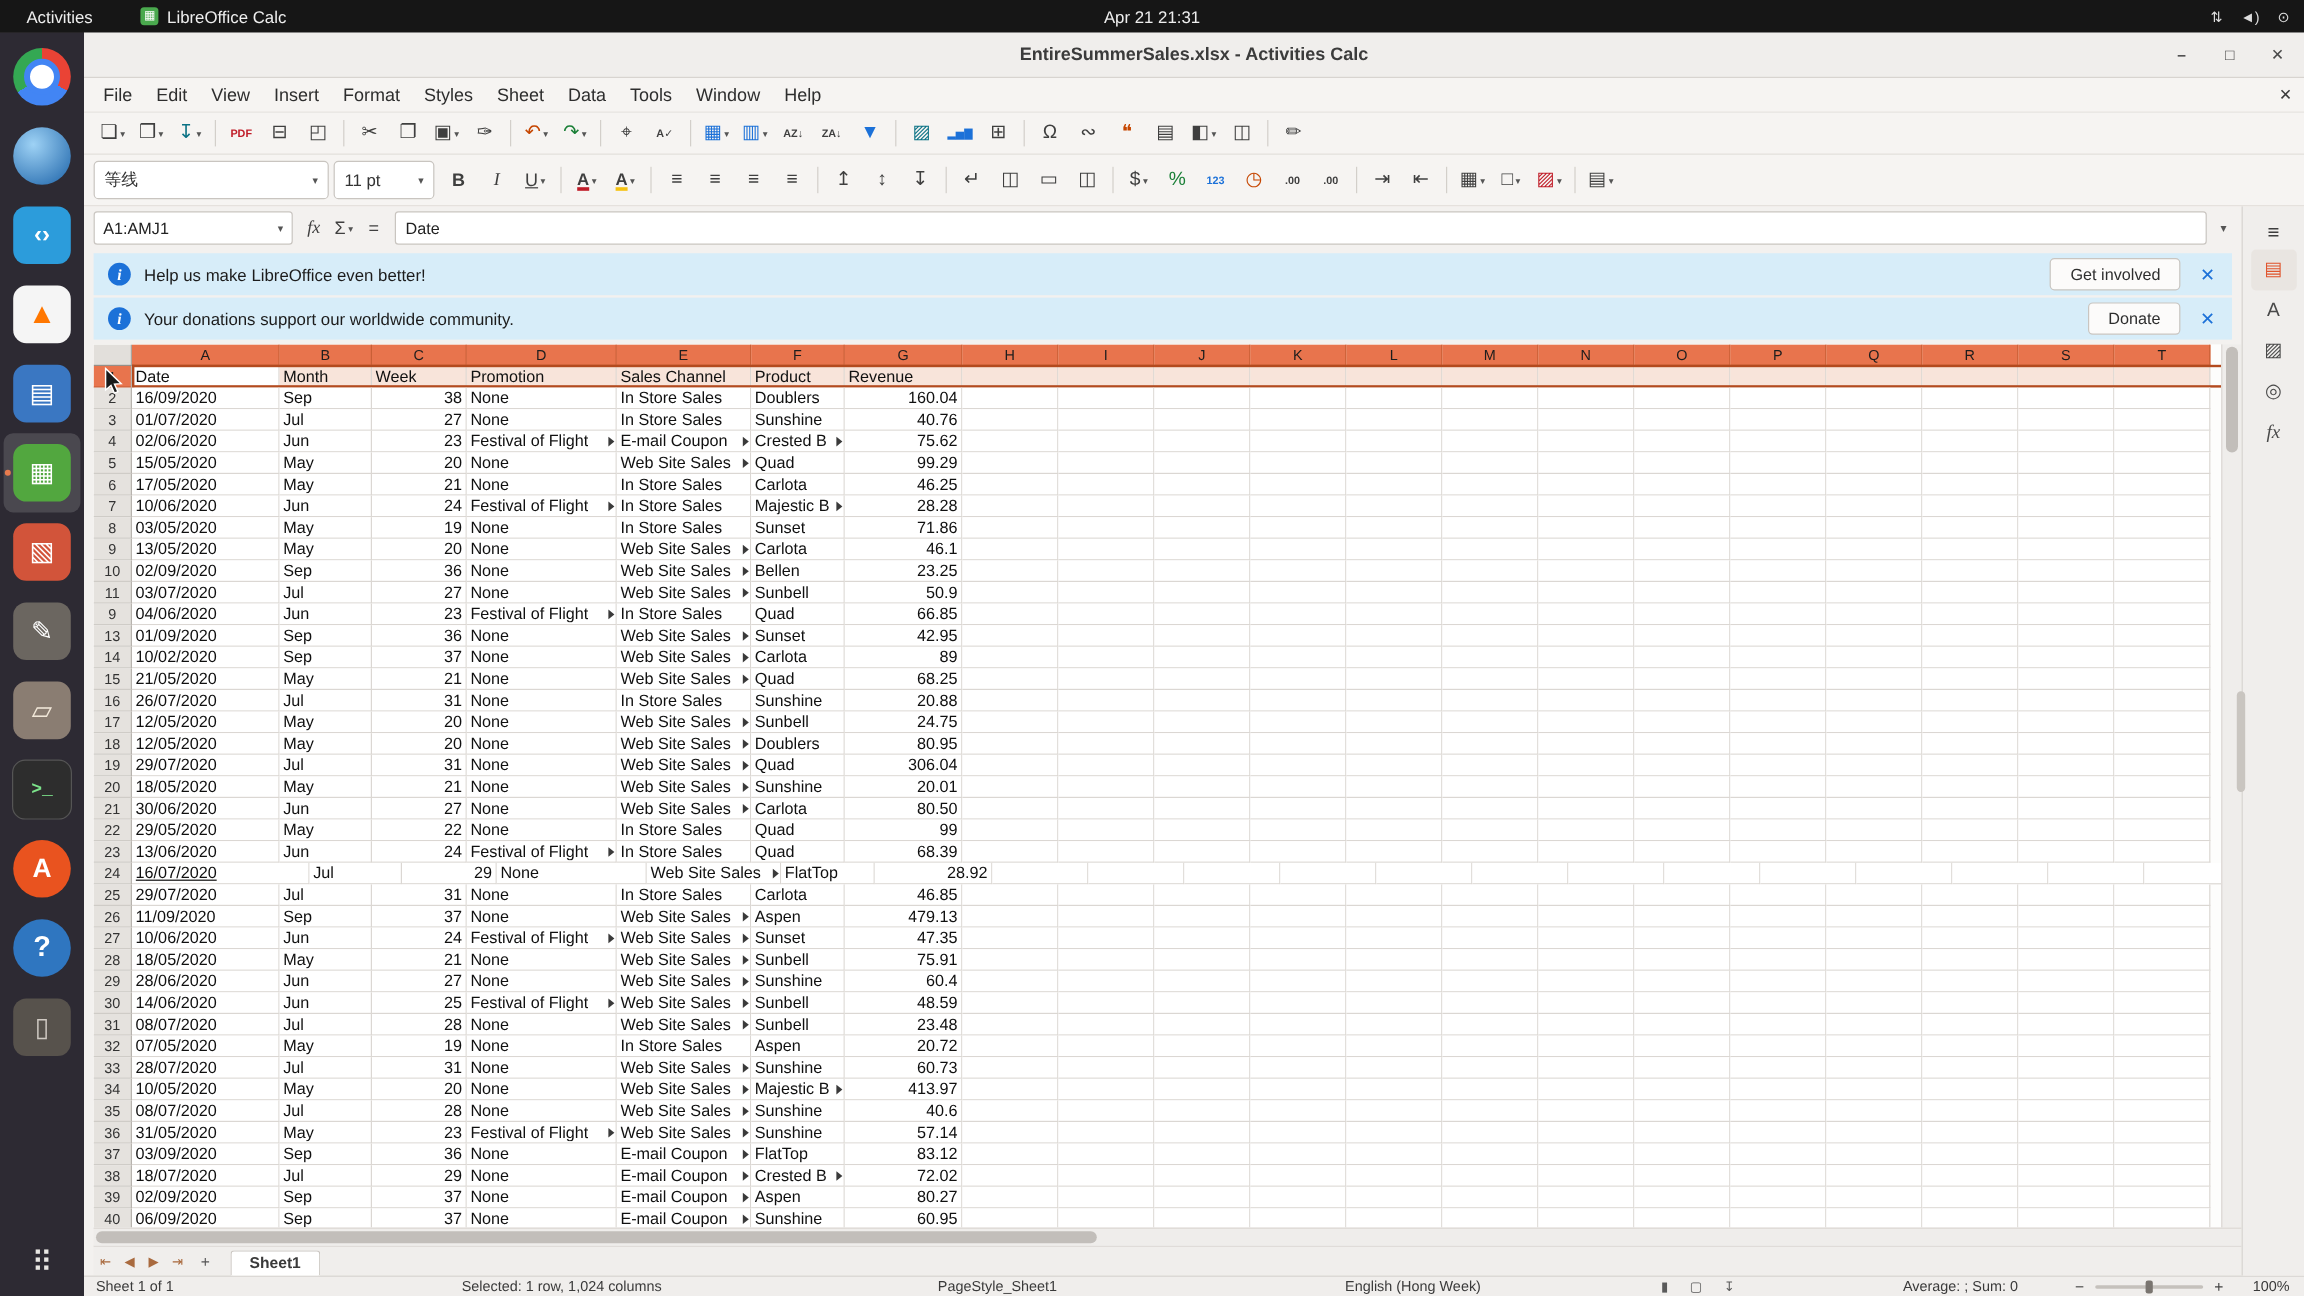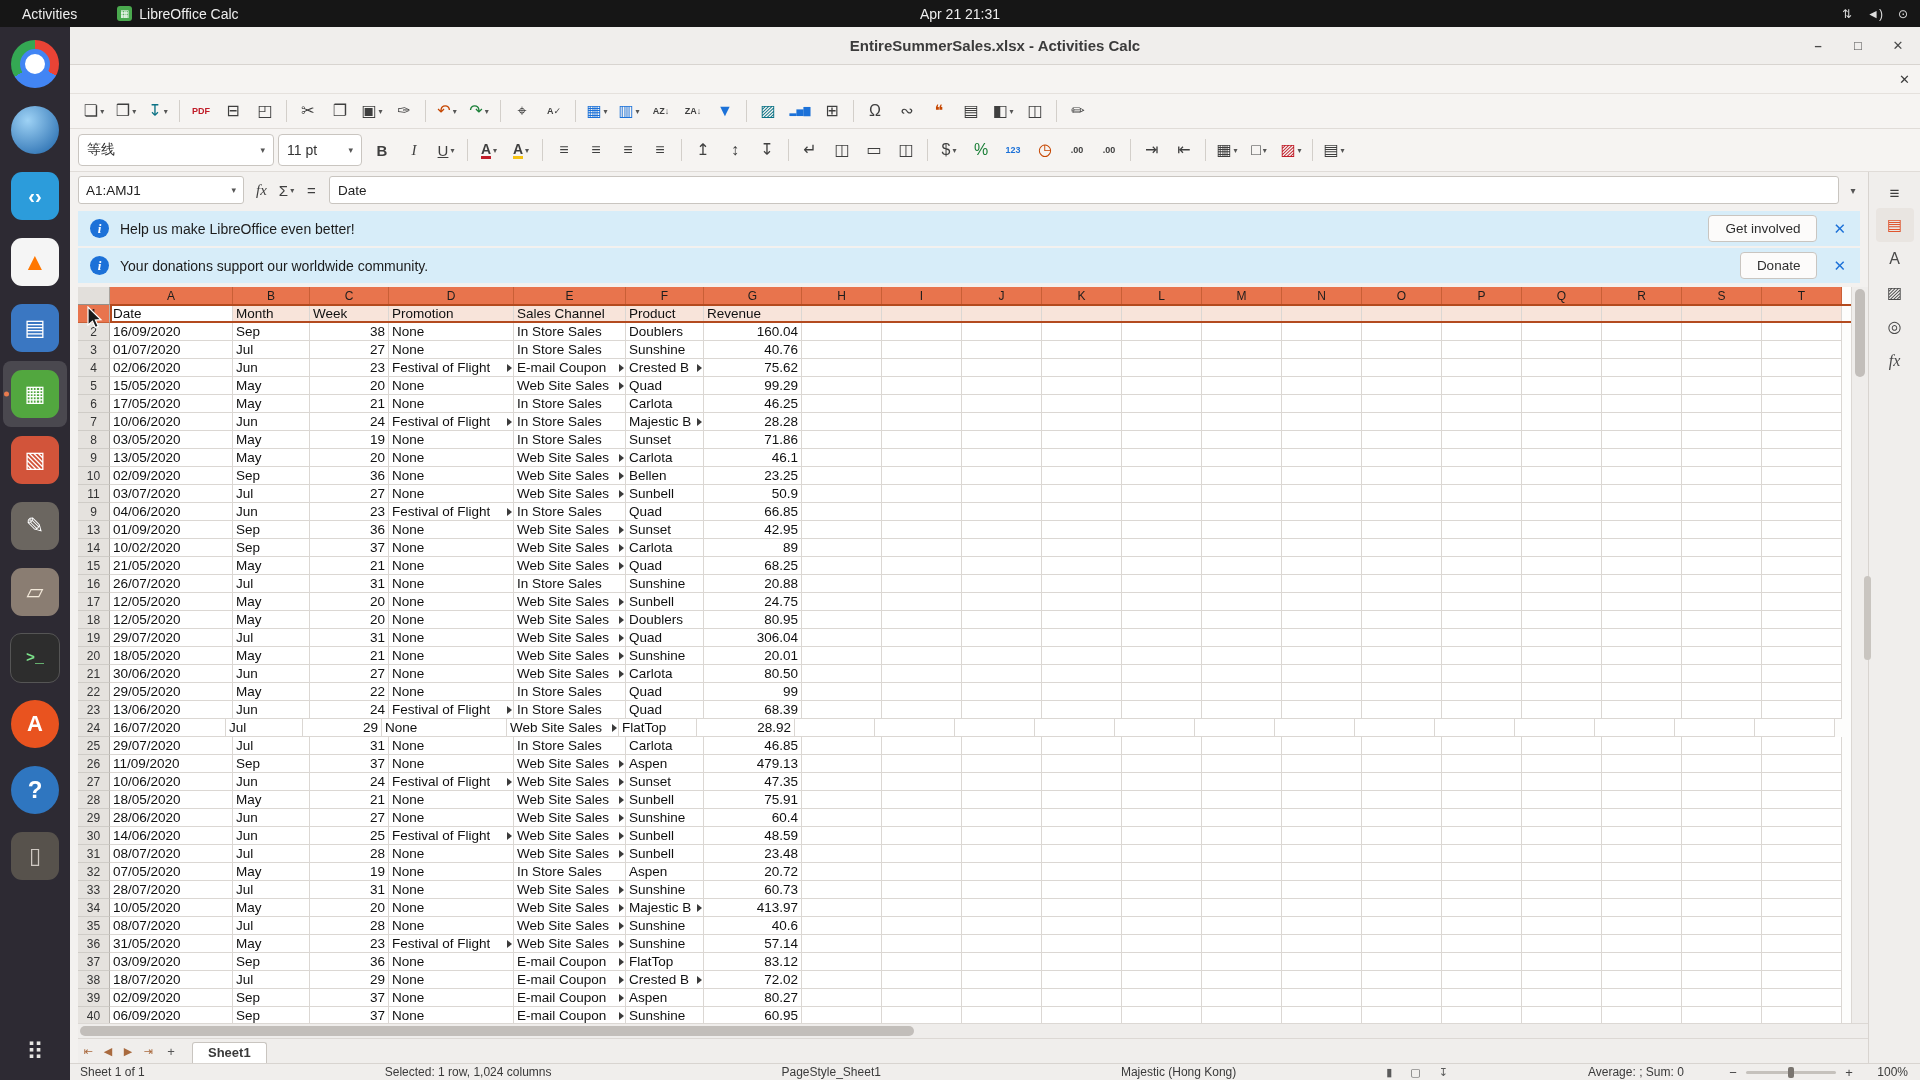--- a/index.html
+++ b/index.html
@@ -239,20 +239,33 @@
   <div id="titlebar">
     <span>EntireSummerSales.xlsx - Activities Calc</span>
     <span id="wincontrols">
         <span class="winbtn">–</span>
         <span class="winbtn">□</span>
         <span class="winbtn">✕</span>
       </span>
   </div>
 
   <div id="menubar">
+    <span id="menu-items" style="display:flex">
+        <span class="menu-item">File</span>
+        <span class="menu-item">Edit</span>
+        <span class="menu-item">View</span>
+        <span class="menu-item">Insert</span>
+        <span class="menu-item">Format</span>
+        <span class="menu-item">Styles</span>
+        <span class="menu-item">Sheet</span>
+        <span class="menu-item">Data</span>
+        <span class="menu-item">Tools</span>
+        <span class="menu-item">Window</span>
+        <span class="menu-item">Help</span>
+      </span>
     <span id="menuclose">✕</span>
   </div>
 
   <div id="toolbar-main" class="toolbar">
       <span class="tbtn">
         <span class="glyph">❏</span>
         <span class="dd">▾</span>
       </span>
       <span class="tbtn">
         <span class="glyph">❒</span>
@@ -1978,21 +1991,21 @@
                 </div>
                 <div class="cell" style="width: 80px;">
                   <span class="ct"></span>
                 </div>
                 <div class="cell" style="width: 80px;">
                   <span class="ct"></span>
                 </div>
               </div>
               <div class="grow">
                 <div class="rowhead">24</div>
-                <div class="cell" style="width: 116px;">
+                <div class="cell" style="width: 148px; text-decoration: underline;">
                   <span class="ct">16/07/2020</span>
                 </div>
                 <div class="cell" style="width: 77px;">
                   <span class="ct">Jul</span>
                 </div>
                 <div class="cell num" style="width: 79px;">
                   <span class="ct">29</span>
                 </div>
                 <div class="cell" style="width: 125px;">
                   <span class="ct">None</span>
@@ -3100,21 +3113,21 @@
           </div>
         </div>
       <div id="sidebar-grip"></div>
     </div>
   </div>
 
   <div id="statusbar">
     <span id="sb-sheet">Sheet 1 of 1</span>
     <span id="sb-selection">Selected: 1 row, 1,024 columns</span>
     <span id="sb-pagestyle">PageStyle_Sheet1</span>
-    <span id="sb-language">Majestic (Hong Kong)</span>
+    <span id="sb-language">English (Hong Week)</span>
     <span id="status-icons">
         <span>▮</span>
         <span>▢</span>
         <span>↧</span>
       </span>
     <span id="sb-aggregate">Average: ; Sum: 0</span>
     <span id="zoomgroup">
       <span class="zbtn">−</span>
       <span id="ztrack">
           <span id="zthumb"></span>

